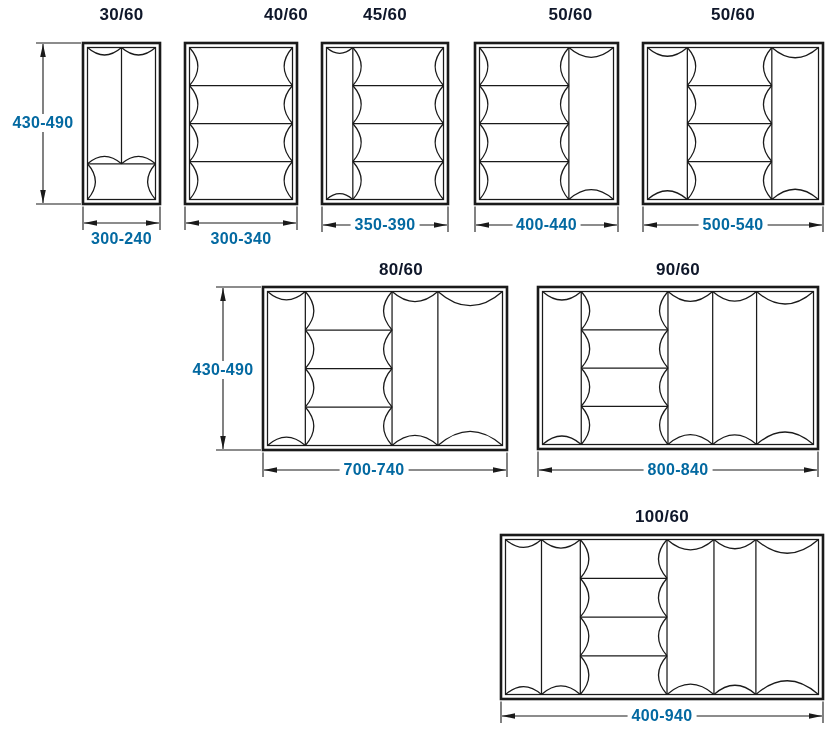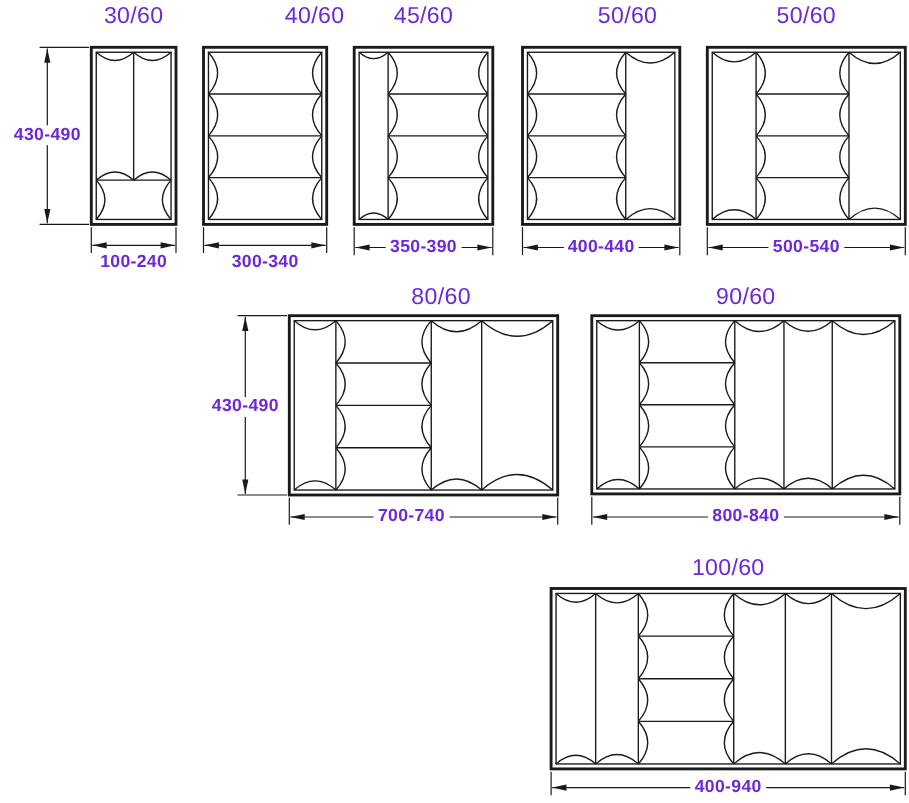--- a/index.html
+++ b/index.html
@@ -9,32 +9,32 @@
     width: 826px;
     height: 730px;
     background: #ffffff;
     overflow: hidden;
   }
   #diagram-svg { position: absolute; left: 0; top: 0; }
   #labels-layer { position: absolute; left: 0; top: 0; width: 100%; height: 100%; pointer-events: none; }
   .tray-title {
     position: absolute;
     transform: translate(-50%, -50%);
-    font-weight: normal;
-    font-size: 21px;
-    color: #6d28d9;
+    font-weight: bold;
+    font-size: 17px;
+    color: #0f172a;
     white-space: nowrap;
     letter-spacing: 0.3px;
   }
   .dim-label {
     position: absolute;
     transform: translate(-50%, -50%);
     font-weight: bold;
     font-size: 16px;
-    color: #6d28d9;
+    color: #0369a1;
     background: #ffffff;
     padding: 0 4px;
     white-space: nowrap;
     letter-spacing: 0.3px;
   }
   .dim-label.below { background: transparent; }
 </style>
 </head>
 <body>
 
@@ -270,21 +270,21 @@
       </g>
       <g>
         <line x1="216" y1="287" x2="261" y2="287" stroke="#1a1a1a" stroke-width="1.1"></line>
         <line x1="216" y1="450" x2="261" y2="450" stroke="#1a1a1a" stroke-width="1.1"></line>
         <line x1="223" y1="288" x2="223" y2="449" stroke="#1a1a1a" stroke-width="1.1"></line>
         <polygon points="223,288 220.2,301 225.8,301" fill="#1a1a1a"></polygon>
         <polygon points="223,449 220.2,436 225.8,436" fill="#1a1a1a"></polygon>
       </g>
     </svg>
   <div id="labels-layer">
-      <div class="dim-label below" style="left: 121.5px; top: 239px;">100-240</div>
+      <div class="dim-label below" style="left: 121.5px; top: 239px;">300-240</div>
       <div class="tray-title" style="left: 121.5px; top: 15px;">30/60</div>
       <div class="dim-label below" style="left: 241px; top: 239px;">300-340</div>
       <div class="tray-title" style="left: 241px; top: 15px; margin-left: 45px;">40/60</div>
       <div class="dim-label" style="left: 385px; top: 225px;">350-390</div>
       <div class="tray-title" style="left: 385px; top: 15px;">45/60</div>
       <div class="dim-label" style="left: 546.5px; top: 225px;">400-440</div>
       <div class="tray-title" style="left: 546.5px; top: 15px; margin-left: 24px;">50/60</div>
       <div class="dim-label" style="left: 733px; top: 225px;">500-540</div>
       <div class="tray-title" style="left: 733px; top: 15px;">50/60</div>
       <div class="dim-label" style="left: 374px; top: 470px;">700-740</div>

